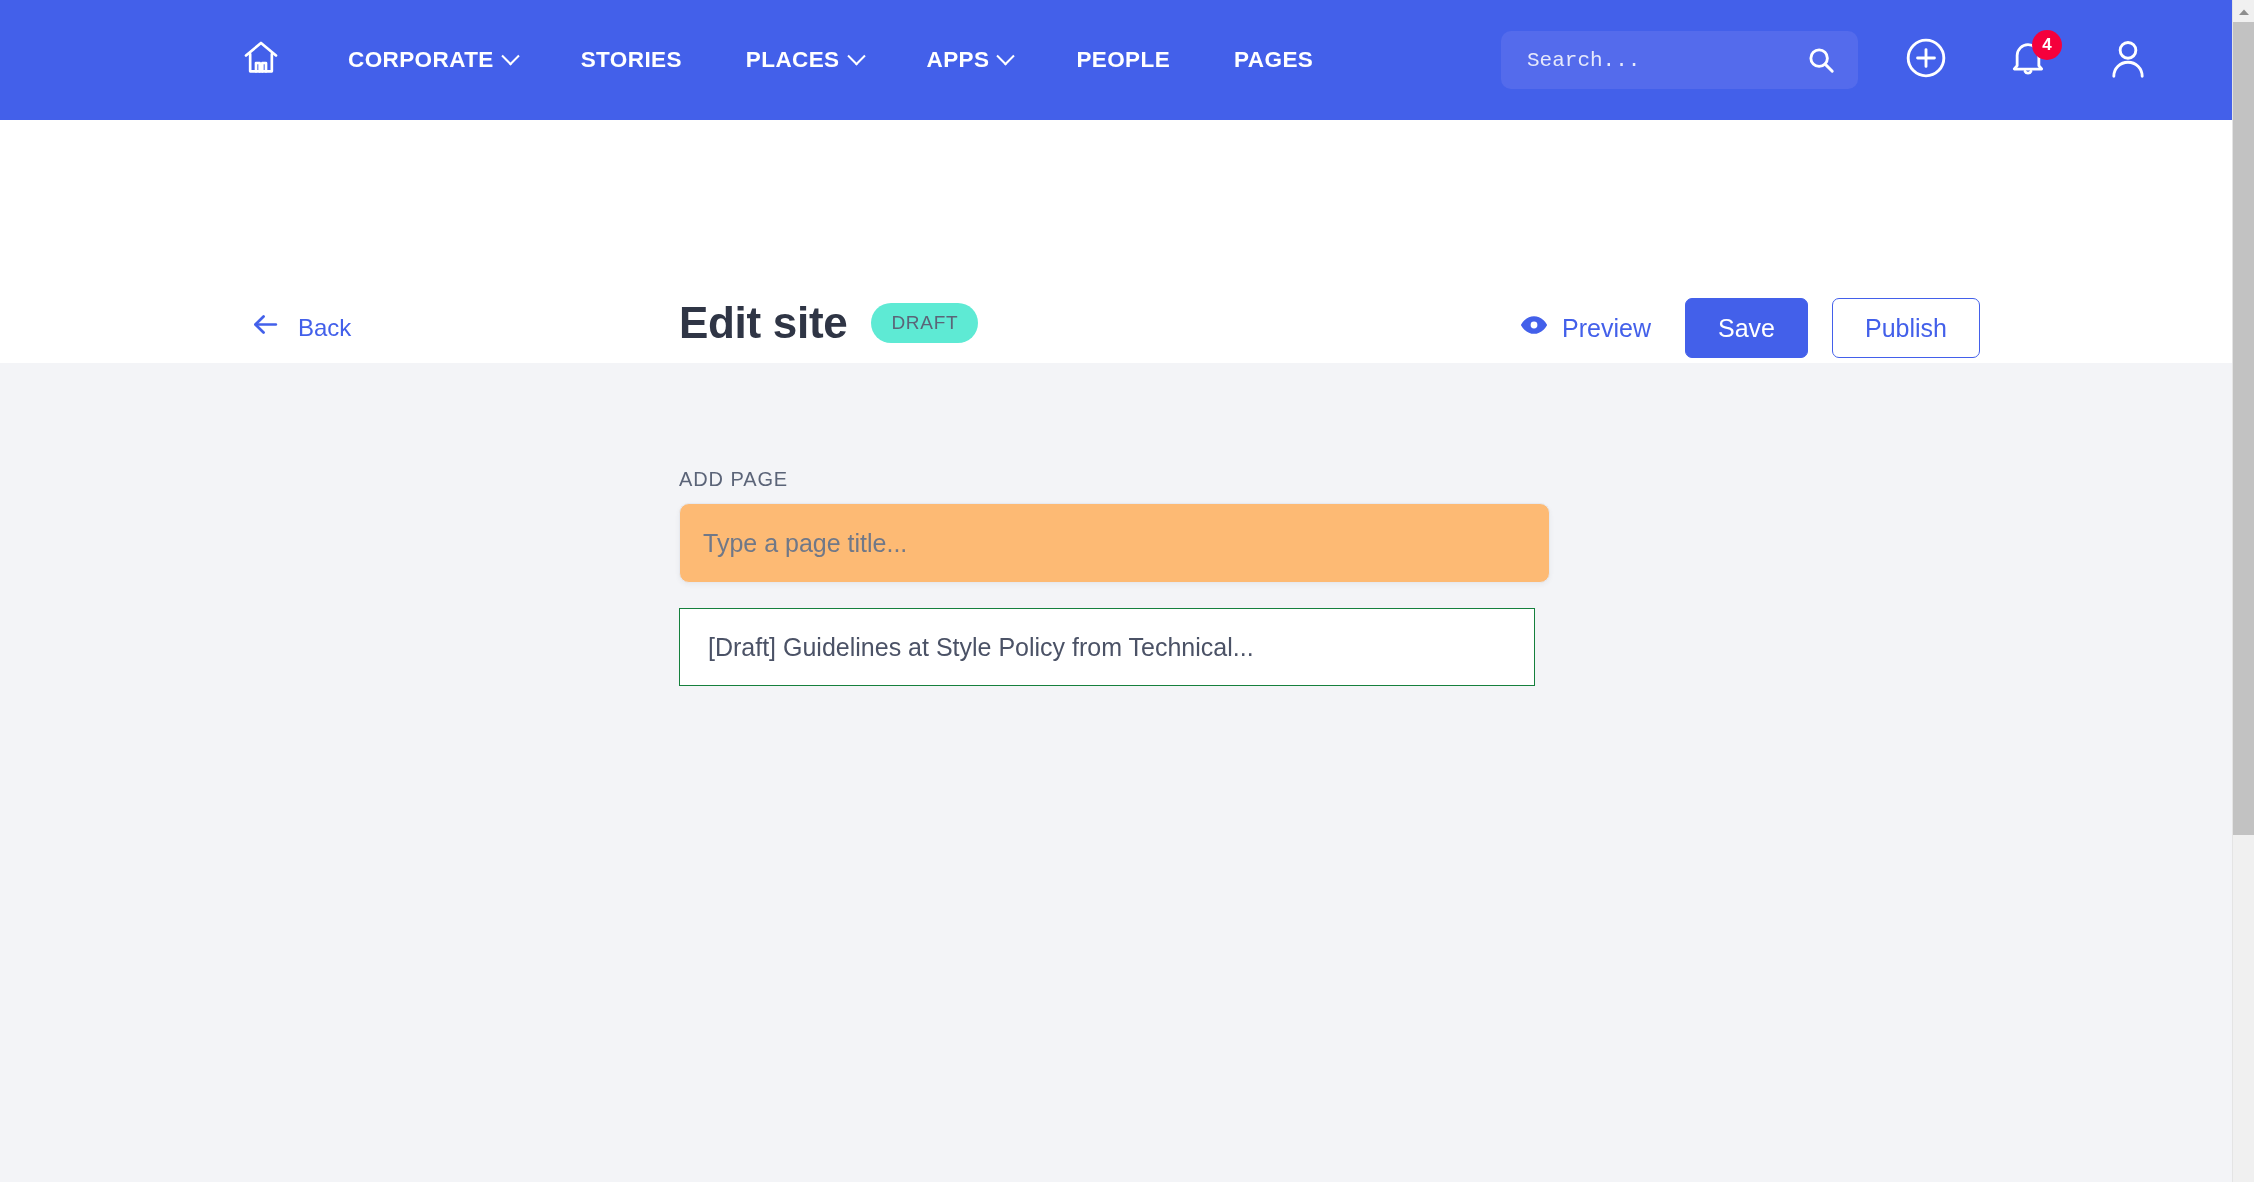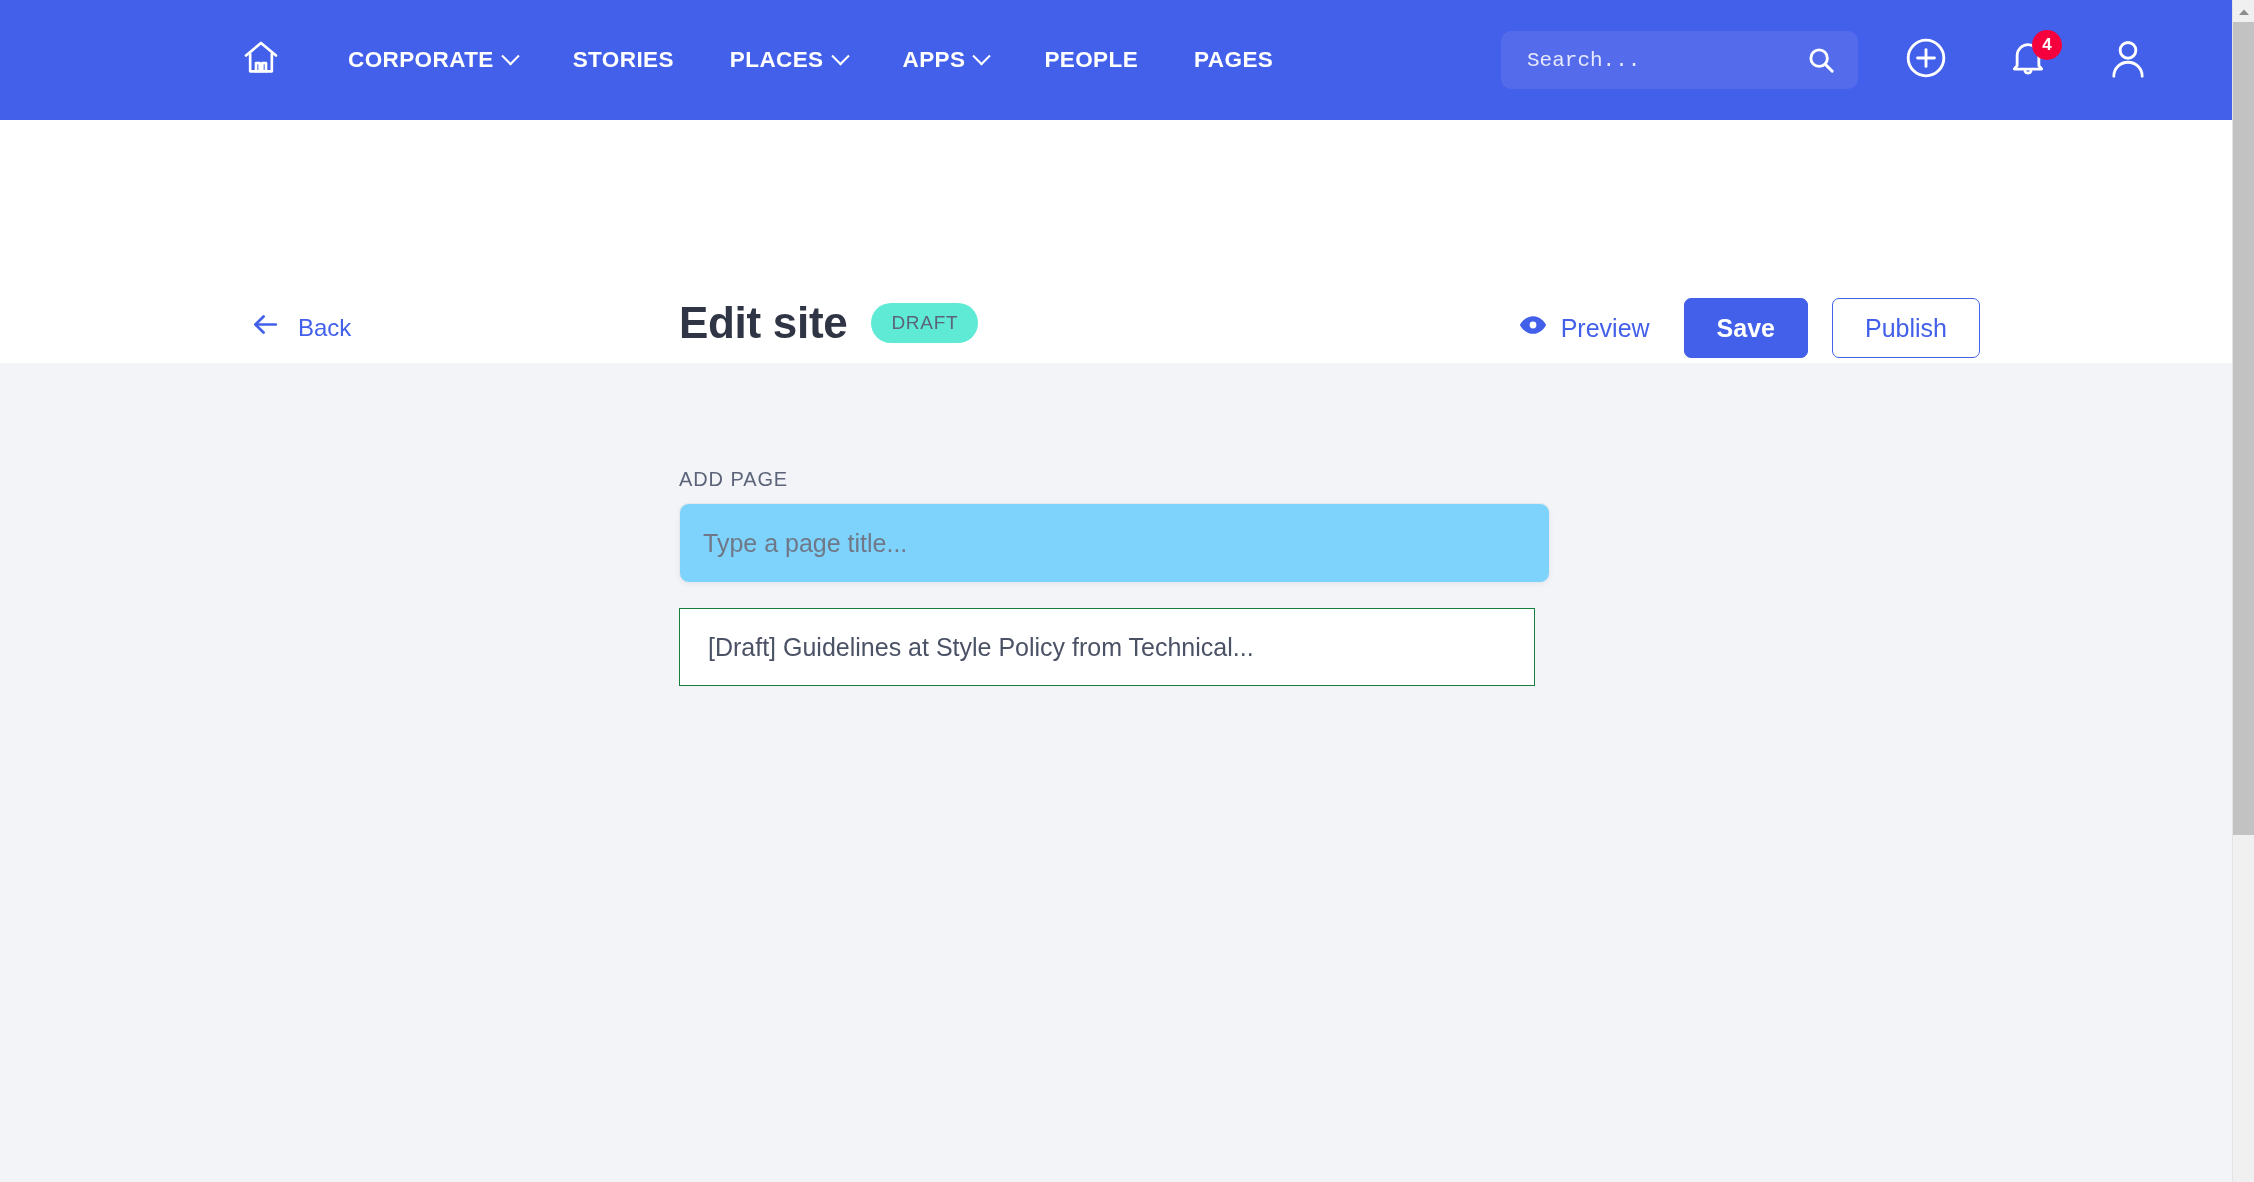--- a/index.html
+++ b/index.html
@@ -37,21 +37,21 @@
     display: flex;
     align-items: center;
     justify-content: center;
     cursor: pointer;
   }
 
   .nav-links {
     display: flex;
     align-items: flex-start;
     margin-left: 34px;
-    gap: 0px;
+    gap: 8px;
   }
 
   .nav-item {
     display: flex;
     align-items: center;
     gap: 10px;
     color: #ffffff;
     font-size: 22.5px;
     font-weight: bold;
     letter-spacing: 0.4px;
@@ -213,21 +213,21 @@
     font-family: "Liberation Sans", sans-serif;
     border-radius: 7px;
     padding: 14px 32px;
     cursor: pointer;
     line-height: 1.2;
   }
   .btn-primary {
     background: #4360ea;
     color: #ffffff;
     border: 1.5px solid #4360ea;
-    font-weight: bold;
+    font-weight: normal;
     min-width: 120px;
     text-align: center;
   }
   .btn-outline {
     background: #ffffff;
     color: #4360ea;
     border: 1.5px solid #4360ea;
     min-width: 140px;
     text-align: right;
   }
@@ -278,21 +278,21 @@
     color: #5b6478;
     letter-spacing: 0.9px;
   }
 
   .title-input-card {
     position: absolute;
     left: 679px;
     top: 140px;
     width: 871px;
     height: 80px;
-    background: #7dd3fc;
+    background: #fdba74;
     border: 1px solid #e7e9ef;
     border-radius: 10px;
     box-shadow: 0 2px 5px rgba(40,50,80,0.05);
     display: flex;
     align-items: center;
   }
 
   .title-input-card input {
     border: none;
     outline: none;

